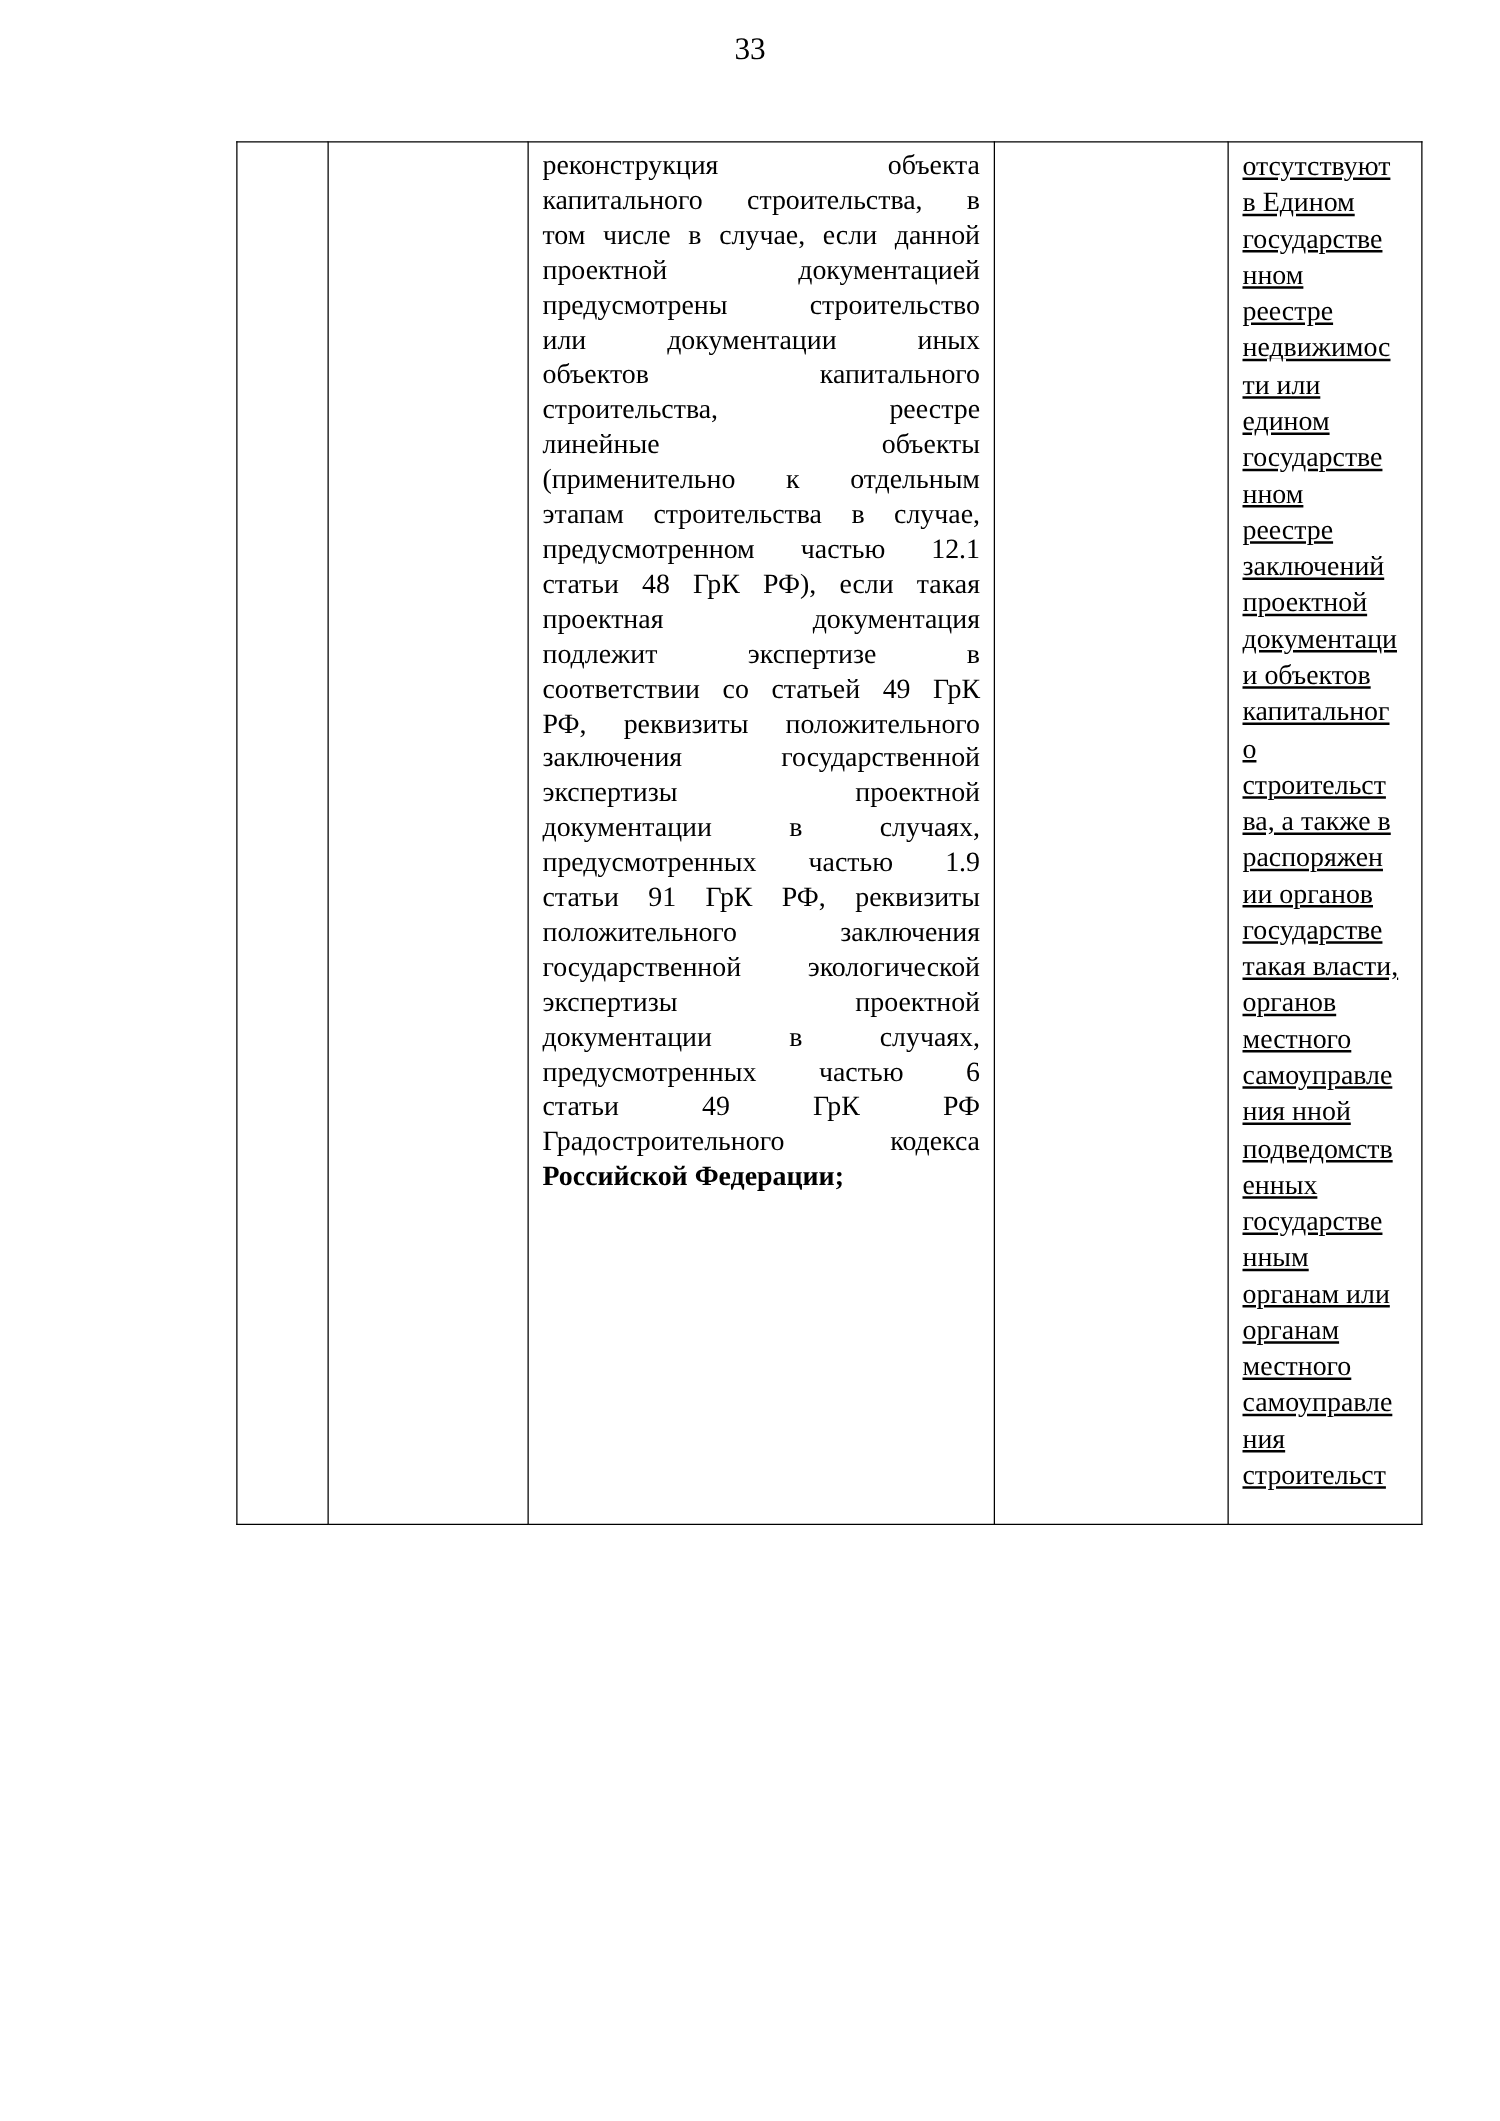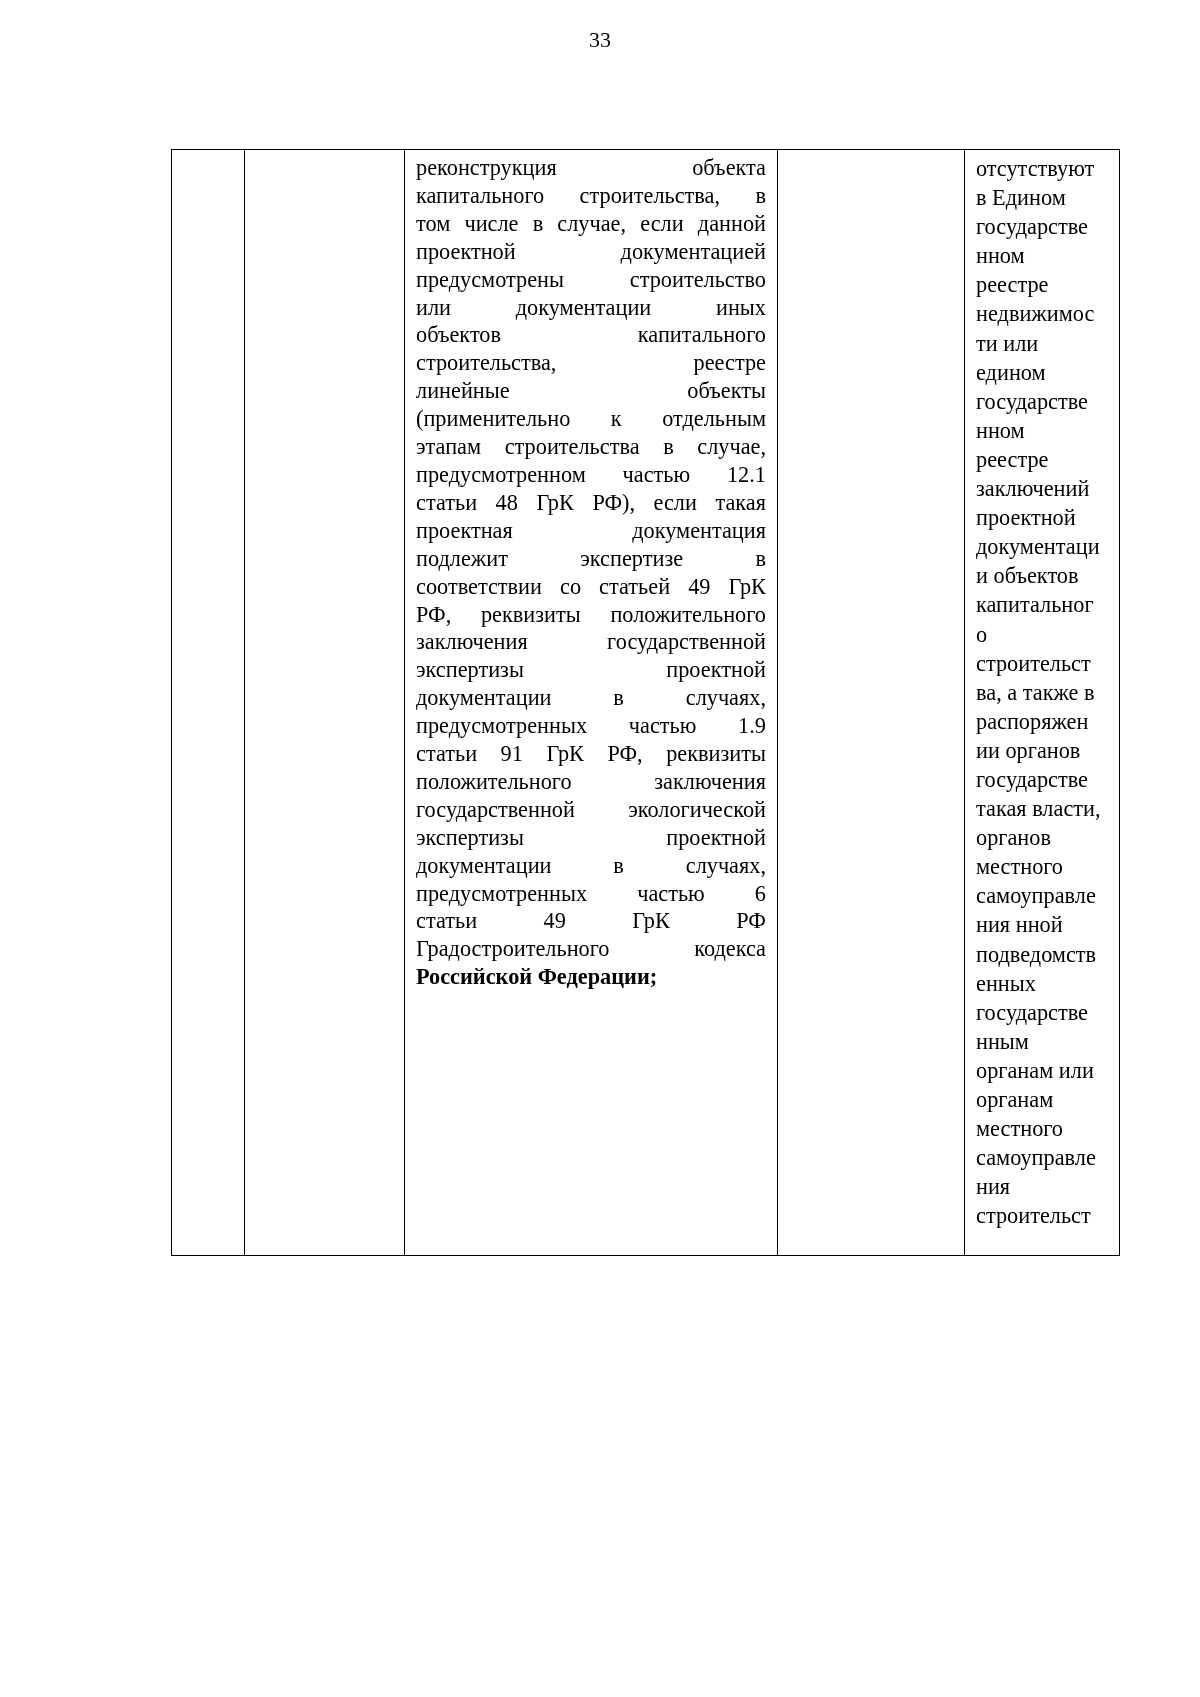--- a/index.html
+++ b/index.html
@@ -14,31 +14,30 @@
       font-family: "Liberation Serif", "DejaVu Serif", serif;
       color: #000000;
       overflow: hidden;
     }
     .page-number {
       position: absolute;
       top: 28px;
       left: 0;
       width: 100%;
       text-align: center;
-      font-size: 22px;
+      font-size: 25px;
       line-height: 24px;
     }
     .doc-table {
       position: absolute;
       top: 113px;
-      left: 171px;
+      left: 189px;
       border-collapse: collapse;
       table-layout: fixed;
       width: 943px;
-      margin-top: 36px;
     }
     .doc-table td {
       border: 1.5px solid #000000;
       vertical-align: top;
       padding: 0;
       height: 1105px;
     }
     .col1 { width: 72px; }
     .col2 { width: 159px; }
     .col3 { width: 372px; }
@@ -58,20 +57,21 @@
     }
     .cell-main .line.last {
       text-align-last: left;
       font-weight: bold;
     }
     .cell-right {
       padding: 4px 4px 0 11px;
       font-size: 22.3px;
       line-height: 29.1px;
       text-align: left;
+      text-decoration: underline;
     }
     .cell-right .line {
       display: block;
       white-space: nowrap;
     }
   </style>
 </head>
 <body>
 
 <div class="page-number">33</div>

